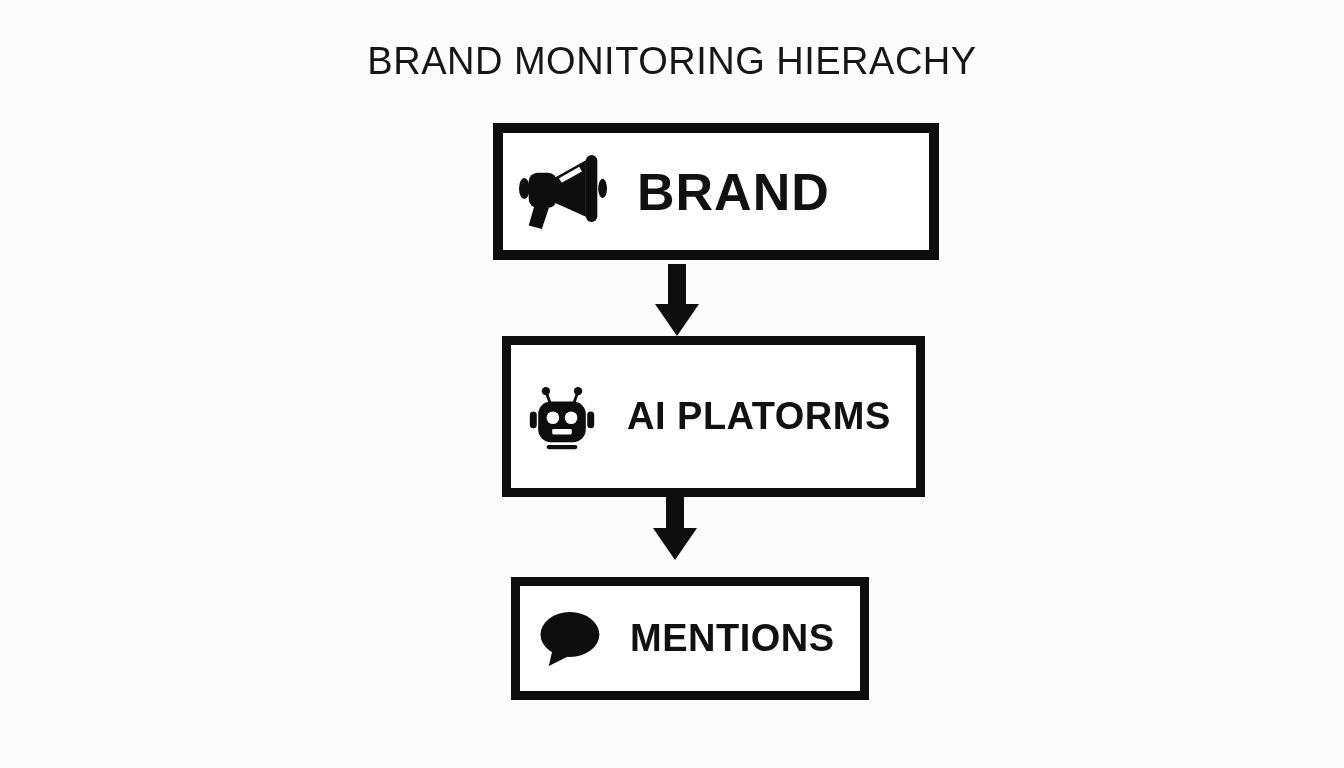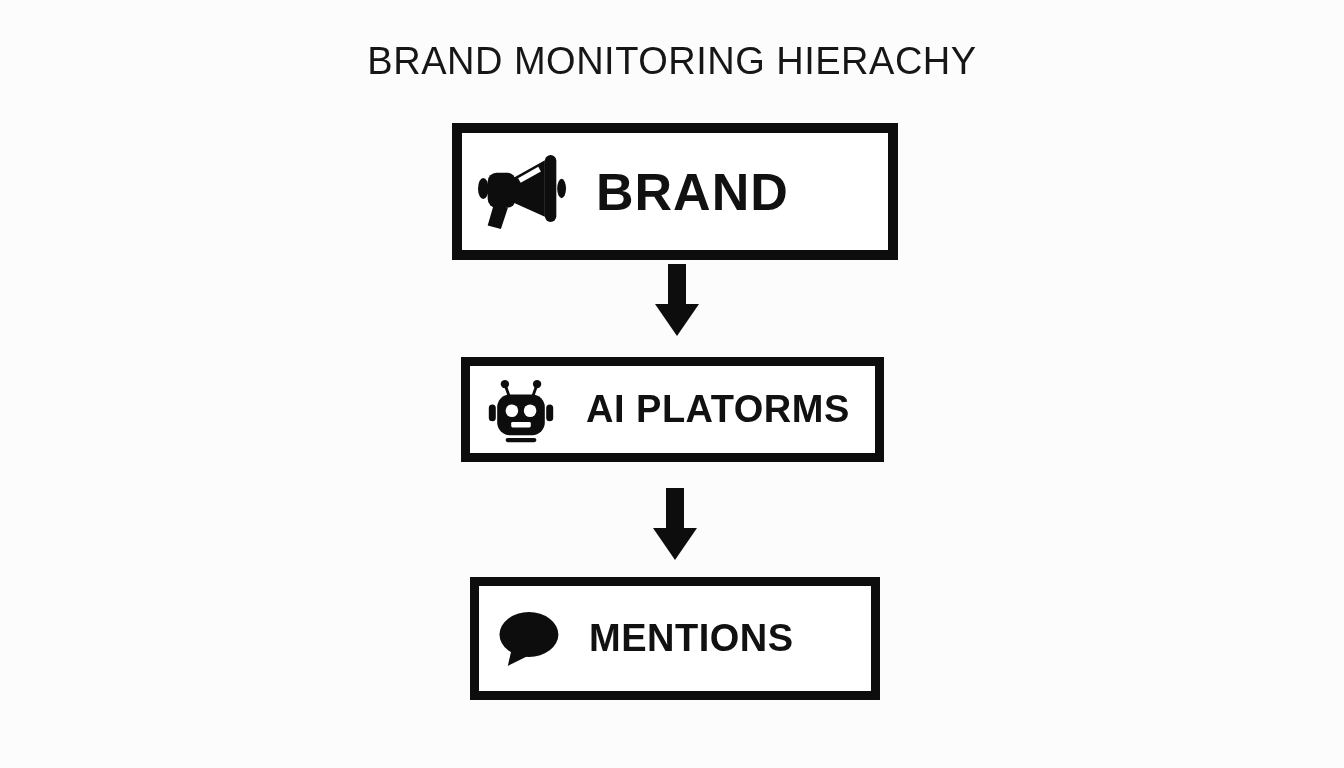--- a/index.html
+++ b/index.html
@@ -28,34 +28,35 @@
     color: #161616;
   }
   .node {
     position: absolute;
     box-sizing: border-box;
     background: #ffffff;
     display: flex;
     align-items: center;
     gap: 30px;
     padding-left: 16px;
+    margin-left: 41px;
   }
   .node-1 {
     left: 452px; top: 123px;
     width: 446px; height: 137px;
     border: 10px solid #0d0d0d;
   }
   .node-2 {
-    left: 461px; top: 357px;
-    width: 423px; height: 105px;
+    left: 461px; top: 336px;
+    width: 423px; height: 161px;
     border: 9px solid #0d0d0d;
   }
   .node-3 {
     left: 470px; top: 577px;
-    width: 410px; height: 123px;
+    width: 358px; height: 123px;
     border: 9px solid #0d0d0d;
   }
   .label {
     font-weight: 700;
     color: #111111;
     letter-spacing: 1px;
     white-space: nowrap;
   }
   .label-1 { font-size: 52px; }
   .label-2 { font-size: 38px; letter-spacing: 0.5px; }

